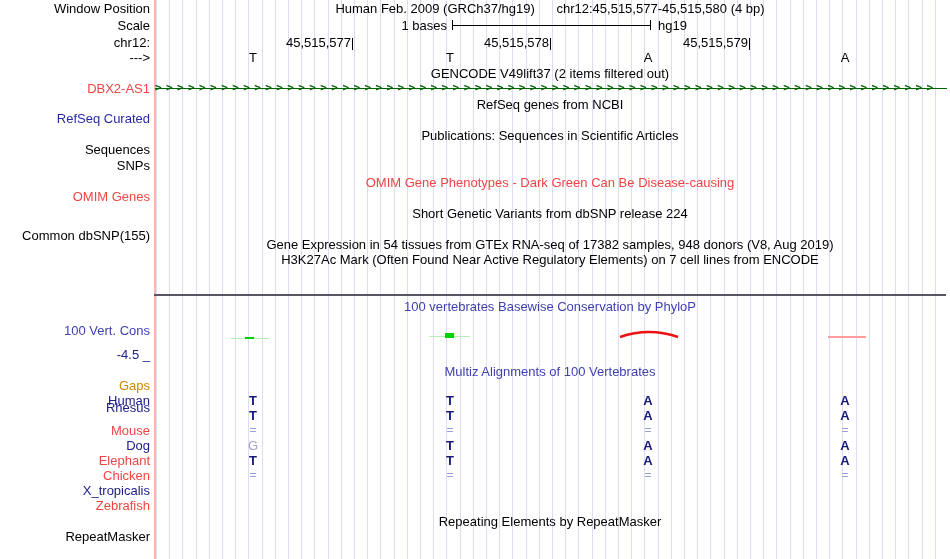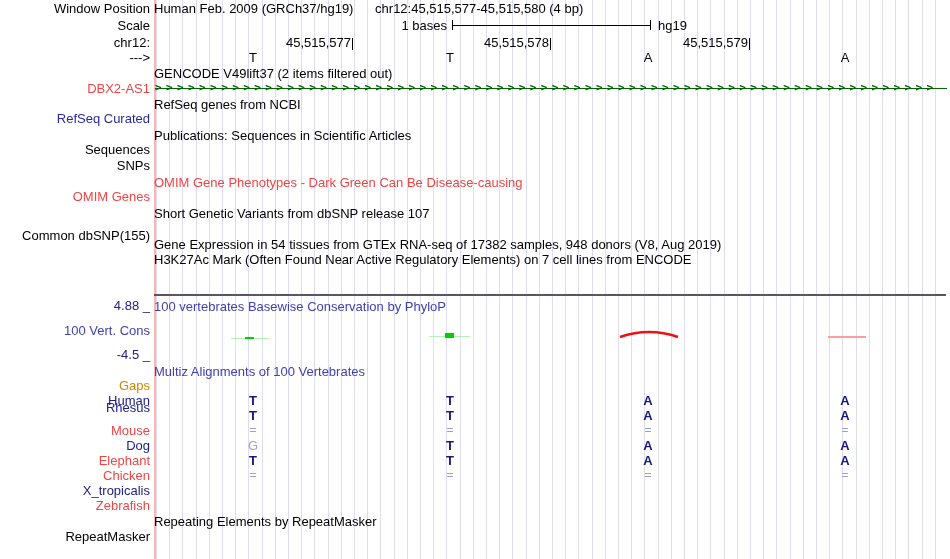--- a/index.html
+++ b/index.html
@@ -10,21 +10,21 @@
   }
   .grid {
     position:absolute; left:156px; top:0; width:790px; height:559px;
     background:repeating-linear-gradient(to right,
       #dcdcf2 0px, #dcdcf2 1px, transparent 1px, transparent 13.2px);
   }
   .pinkline { position:absolute; left:154px; top:0; width:2px; height:559px; background:#ffb4b4; }
   .sep { position:absolute; left:154px; top:294px; width:792px; height:2px; background:#5a5562; }
 
   .lab { position:absolute; left:0; width:150px; text-align:right; line-height:15px; white-space:nowrap; }
-  .ctr { position:absolute; left:154px; width:792px; text-align:left; line-height:15px; white-space:nowrap; }
+  .ctr { position:absolute; left:154px; width:792px; text-align:center; line-height:15px; white-space:nowrap; }
   .abs { position:absolute; line-height:15px; white-space:nowrap; }
 
   .green  { color:#ef4444; }
   .blue   { color:#4040b2; }
   .navy   { color:#202088; }
   .orange { color:#cc8800; }
   .black  { color:#000000; }
 
   
   .ticknum { position:absolute; top:35px; line-height:15px; }
@@ -90,29 +90,28 @@
   <div class="ctr black" style="top:97px">RefSeq genes from NCBI</div>
   <div class="lab" style="top:111px; color:#2929a3">RefSeq Curated</div>
 
   <div class="ctr black" style="top:128px">Publications: Sequences in Scientific Articles</div>
   <div class="lab black" style="top:142px">Sequences</div>
   <div class="lab black" style="top:158px">SNPs</div>
 
   <div class="ctr green" style="top:175px">OMIM Gene Phenotypes - Dark Green Can Be Disease-causing</div>
   <div class="lab green" style="top:189px">OMIM Genes</div>
 
-  <div class="ctr black" style="top:206px">Short Genetic Variants from dbSNP release 107</div>
+  <div class="ctr black" style="top:206px">Short Genetic Variants from dbSNP release 224</div>
   <div class="lab black" style="top:228px">Common dbSNP(155)</div>
 
   <div class="ctr black" style="top:237px">Gene Expression in 54 tissues from GTEx RNA-seq of 17382 samples, 948 donors (V8, Aug 2019)</div>
   <div class="ctr black" style="top:252px">H3K27Ac Mark (Often Found Near Active Regulatory Elements) on 7 cell lines from ENCODE</div>
 
   <div class="sep"></div>
 
-  <div class="lab navy" style="top:298px">4.88 _</div>
   <div class="ctr blue" style="top:299px">100 vertebrates Basewise Conservation by PhyloP</div>
   <div class="lab blue" style="top:323px">100 Vert. Cons</div>
   <div class="lab navy" style="top:347px">-4.5 _</div>
 
   <div class="m" style="left:231px; top:338px; width:38px; height:1px; background:#b4f0b4"></div>
   <div class="m" style="left:245px; top:337px; width:9px; height:2px; background:#00d000"></div>
   <div class="m" style="left:429px; top:336px; width:41px; height:1px; background:#b4f0b4"></div>
   <div class="m" style="left:445px; top:333px; width:9px; height:5px; background:#00d000"></div>
   <svg class="m" style="left:617px; top:326px" width="64" height="14">
     <path d="M3,11 Q32,1 61,11" stroke="#ee1111" stroke-width="2.4" fill="none"></path>

